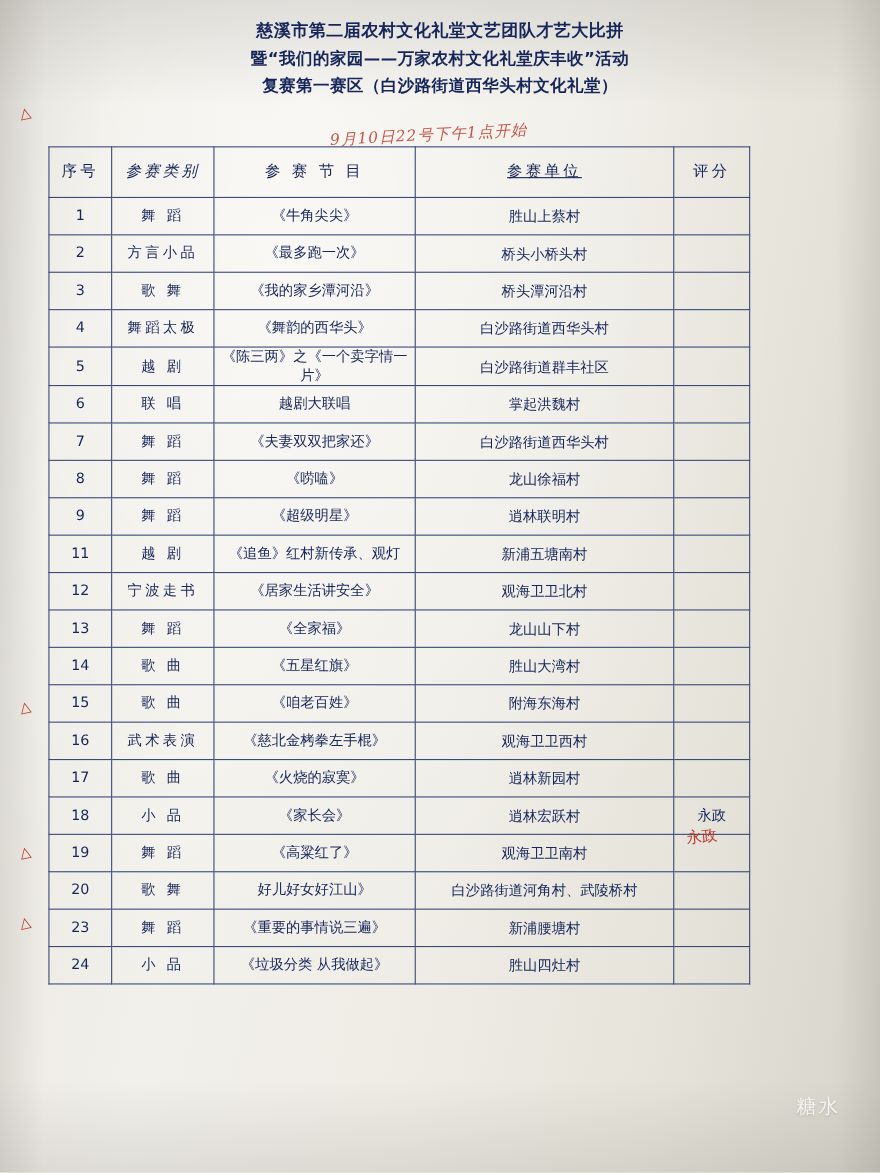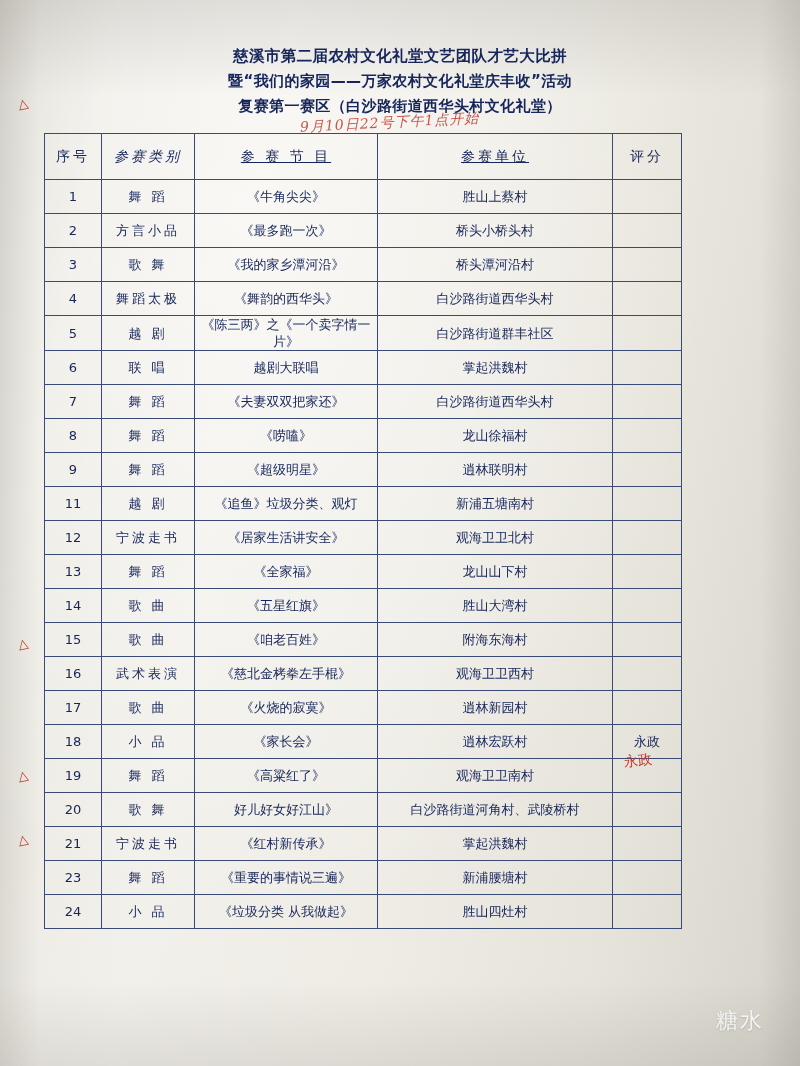--- a/index.html
+++ b/index.html
@@ -35,21 +35,21 @@
   }
 
   #content {
     position: absolute;
     inset: 0;
     color: #1b2a52;
   }
 
   .title-block {
     text-align: center;
-    padding-top: 44px;
+    padding-top: 16px;
     color: #16255a;
   }
   .title-line {
     font-size: 15.5px;
     font-weight: bold;
     letter-spacing: 0.4px;
     line-height: 25px;
     white-space: nowrap;
   }
   .title-line.l2 { font-size: 15px; text-align: center; }
@@ -98,21 +98,21 @@
   table.sheet tbody td {
     height: 33px;
   }
   td.c-idx { width: 52px; letter-spacing: 0; }
   td.c-cat { width: 88px; letter-spacing: 3px; }
   td.c-prog { width: 178px; margin-left: 38px; }
   td.c-unit { width: 230px; font-family: Liberation Serif, serif; }
   td.c-score { width: 64px; }
   th.c-idx { width: 52px; }
   th.c-cat { width: 88px; font-style: italic; }
-  th.c-prog { width: 178px; text-decoration: underline; }
+  th.c-prog { width: 178px; }
   th.c-unit { width: 230px; text-decoration: underline; }
   th.c-score { width: 64px; letter-spacing: 3px; }
 
   tr.tall td { height: 48px; }
 
   .marks {
     position: absolute;
     left: 0;
     top: 0;
     width: 44px;
@@ -130,22 +130,22 @@
     color: #c0392b;
     font-size: 14px;
     font-family: "DejaVu Serif", serif;
     transform: rotate(-6deg);
     white-space: nowrap;
   }
 
   .watermark {
     position: absolute;
     right: 36px;
-    bottom: 30px;
-    font-size: 22px;
+    bottom: 48px;
+    font-size: 18px;
     color: rgba(255,255,255,0.82);
     letter-spacing: 2px;
     text-shadow: 0 1px 2px rgba(120,120,120,0.35);
     font-family: "DejaVu Serif", serif;
   }
 </style>
 </head>
 <body>
 
 <div id="paper"></div>
@@ -237,21 +237,21 @@
       <tr>
         <td class="c-idx">9</td>
         <td class="c-cat">舞  蹈</td>
         <td class="c-prog">《超级明星》</td>
         <td class="c-unit">逍林联明村</td>
         <td class="c-score"></td>
       </tr>
       <tr class="tall">
         <td class="c-idx">11</td>
         <td class="c-cat">越  剧</td>
-        <td class="c-prog">《追鱼》垃圾分类、观灯</td>
+        <td class="c-prog">《追鱼》红村新传承、观灯</td>
         <td class="c-unit">新浦五塘南村</td>
         <td class="c-score"></td>
       </tr>
       <tr>
         <td class="c-idx">12</td>
         <td class="c-cat">宁波走书</td>
         <td class="c-prog">《居家生活讲安全》</td>
         <td class="c-unit">观海卫卫北村</td>
         <td class="c-score"></td>
       </tr>
@@ -305,27 +305,20 @@
         <td class="c-score"></td>
       </tr>
       <tr>
         <td class="c-idx">20</td>
         <td class="c-cat">歌  舞</td>
         <td class="c-prog">好儿好女好江山》</td>
         <td class="c-unit">白沙路街道河角村、武陵桥村</td>
         <td class="c-score"></td>
       </tr>
       <tr>
-        <td class="c-idx">21</td>
-        <td class="c-cat">宁波走书</td>
-        <td class="c-prog">《红村新传承》</td>
-        <td class="c-unit">掌起洪魏村</td>
-        <td class="c-score"></td>
-      </tr>
-      <tr>
         <td class="c-idx">23</td>
         <td class="c-cat">舞  蹈</td>
         <td class="c-prog">《重要的事情说三遍》</td>
         <td class="c-unit">新浦腰塘村</td>
         <td class="c-score"></td>
       </tr>
       <tr>
         <td class="c-idx">24</td>
         <td class="c-cat">小  品</td>
         <td class="c-prog">《垃圾分类 从我做起》</td>

